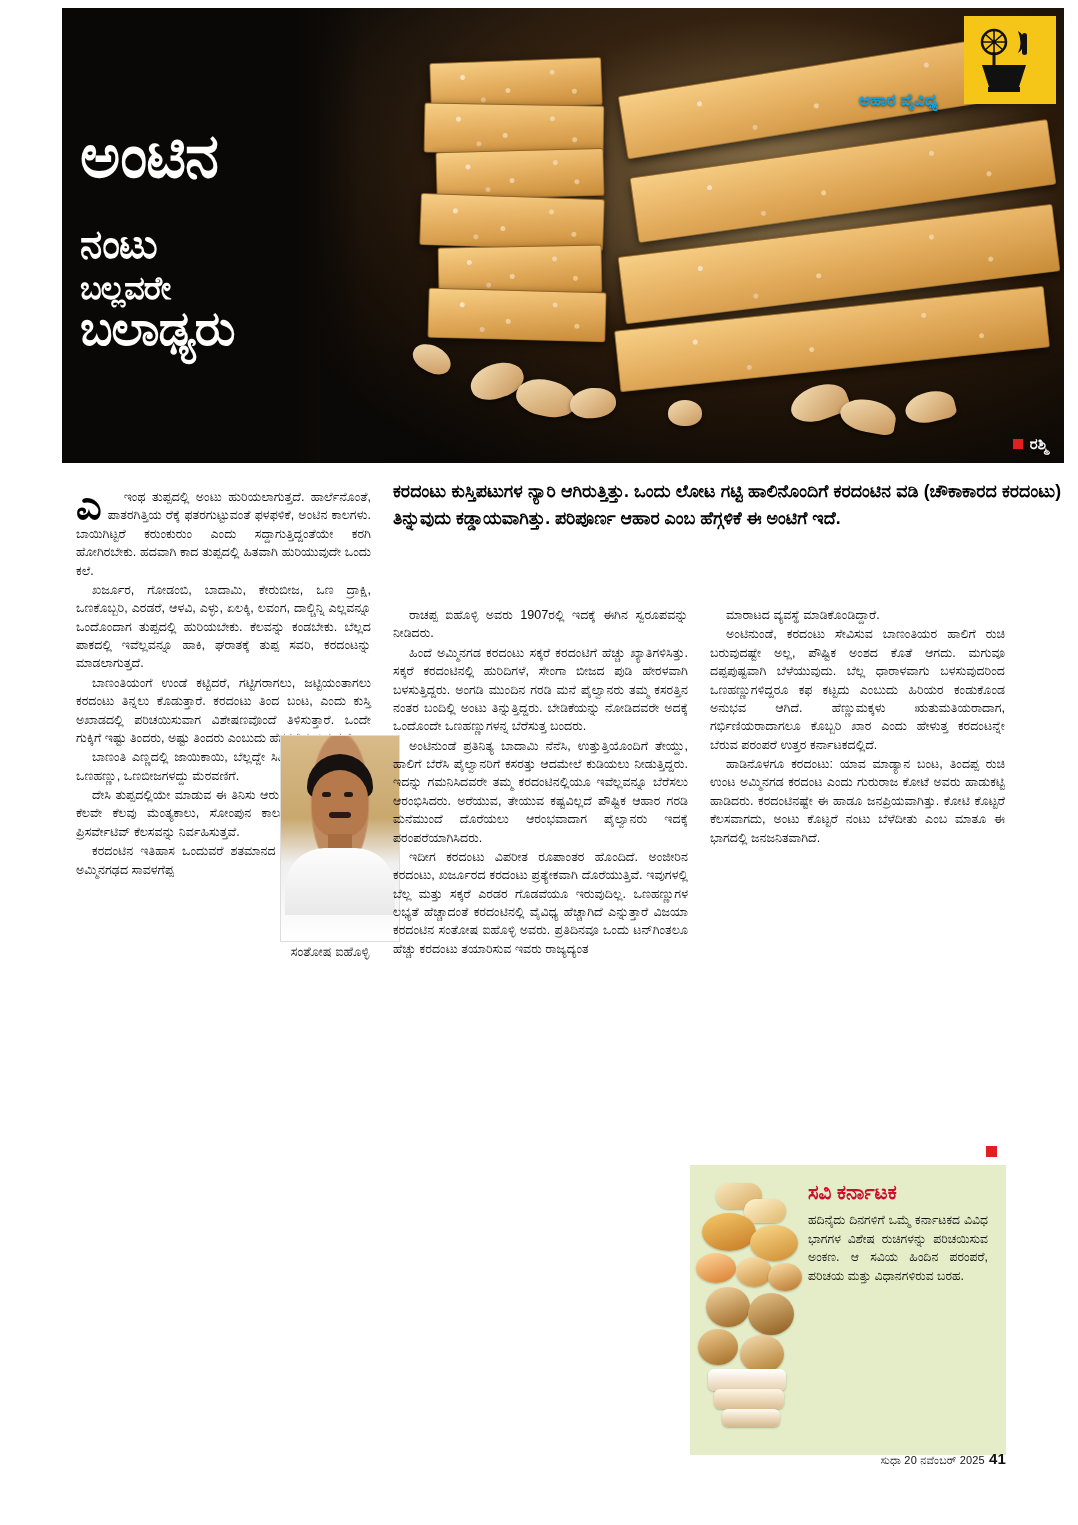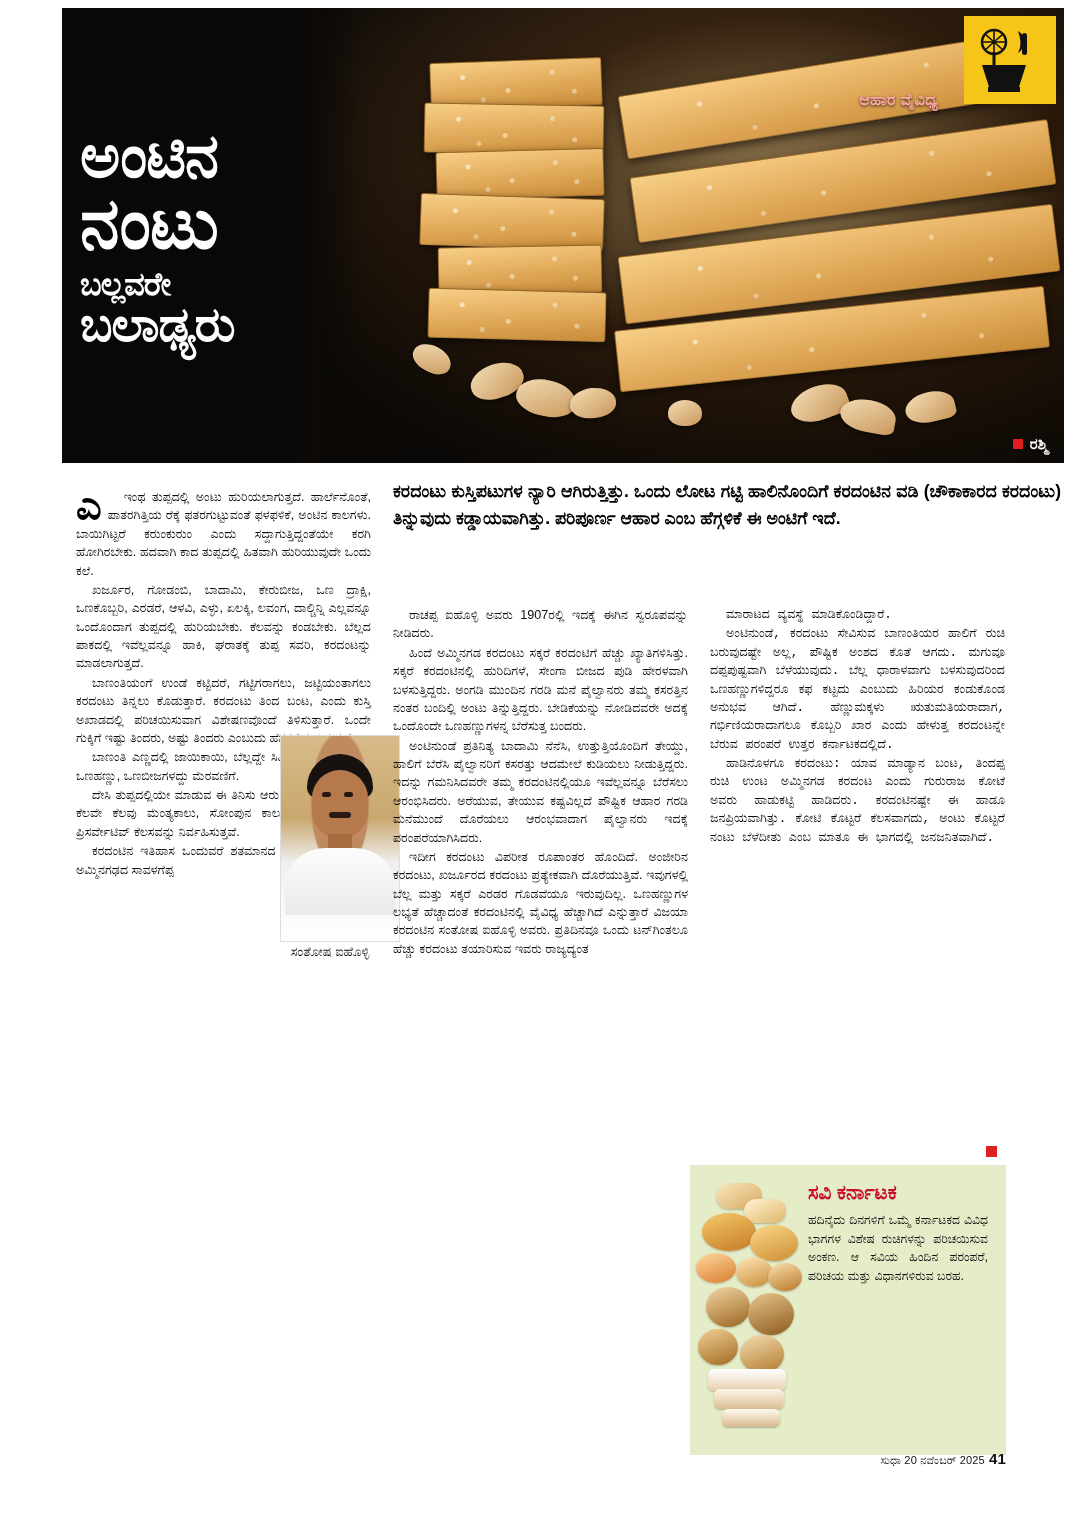--- a/index.html
+++ b/index.html
@@ -74,29 +74,29 @@
     left: 18px;
     top: 96px;
     width: 290px;
     color: #ffffff;
     font-family: "Liberation Sans", sans-serif;
     font-weight: bold;
     line-height: 1.02;
     letter-spacing: -1px;
   }
   .hero-title .l1 { display: block; font-size: 61px; }
-  .hero-title .l2 { display: block; font-size: 71px; }
+  .hero-title .l2 { display: block; font-size: 40px; margin-top: 36px; }
   .hero-title .l3 { display: block; font-size: 32px; margin-top: 8px; }
   .hero-title .l4 { display: block; font-size: 48px; }
 
   .kicker {
     position: absolute;
     right: 126px;
     top: 83px;
-    color: #fca5a5;
+    color: #0ea5e9;
     font-size: 16px;
     font-weight: bold;
     letter-spacing: 0.3px;
     text-shadow: 0 1px 3px rgba(0,0,0,0.8);
   }
   .logo-badge {
     position: absolute;
     right: 8px;
     top: 8px;
     width: 92px;
@@ -149,21 +149,21 @@
     float: left;
     font-size: 40px;
     line-height: 0.82;
     font-weight: bold;
     padding: 2px 6px 0 0;
     color: #000;
   }
 
   #col1 { left: 76px; top: 487px; width: 295px; }
   #col2 { left: 393px; top: 606px; width: 295px; }
-  #col3 { left: 710px; top: 606px; width: 295px; font-family: Liberation Mono, monospace; }
+  #col3 { left: 710px; top: 606px; width: 295px; }
 
   
   .portrait {
     position: absolute;
     left: 280px;
     top: 735px;
     width: 118px;
     height: 205px;
     background:
       radial-gradient(ellipse at 50% 32%, #c08a60 0 34%, rgba(0,0,0,0) 36%),

